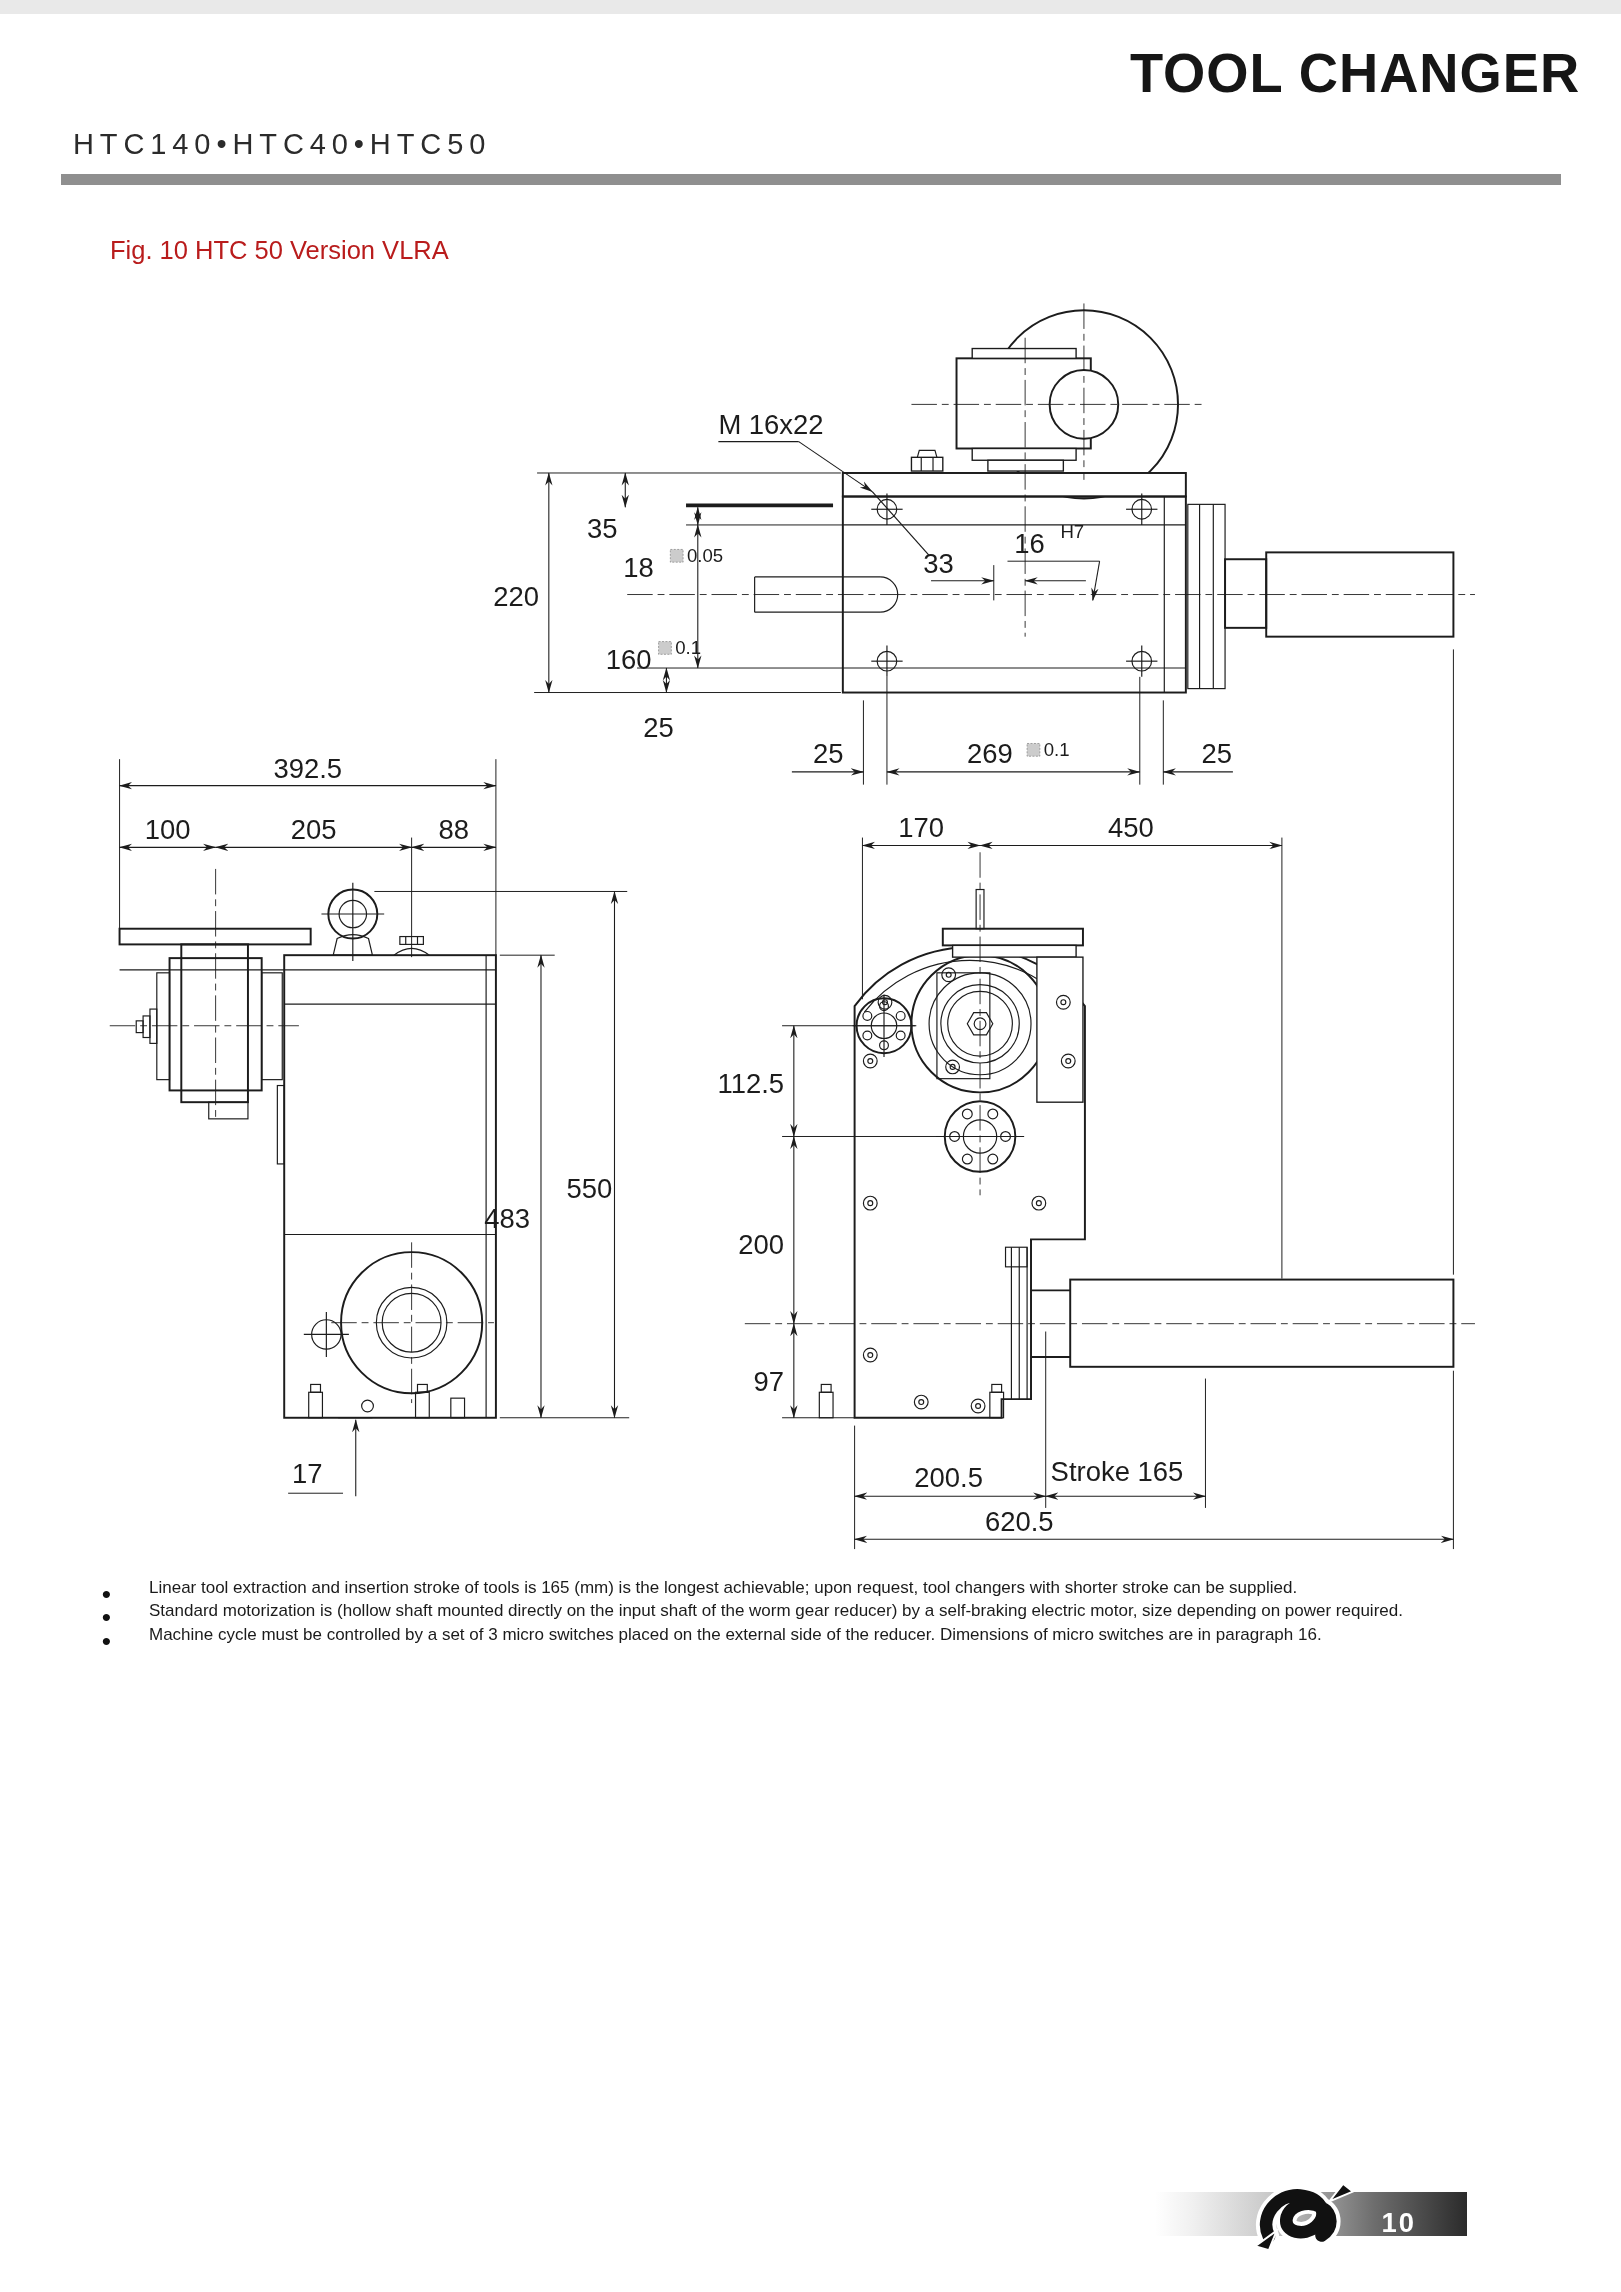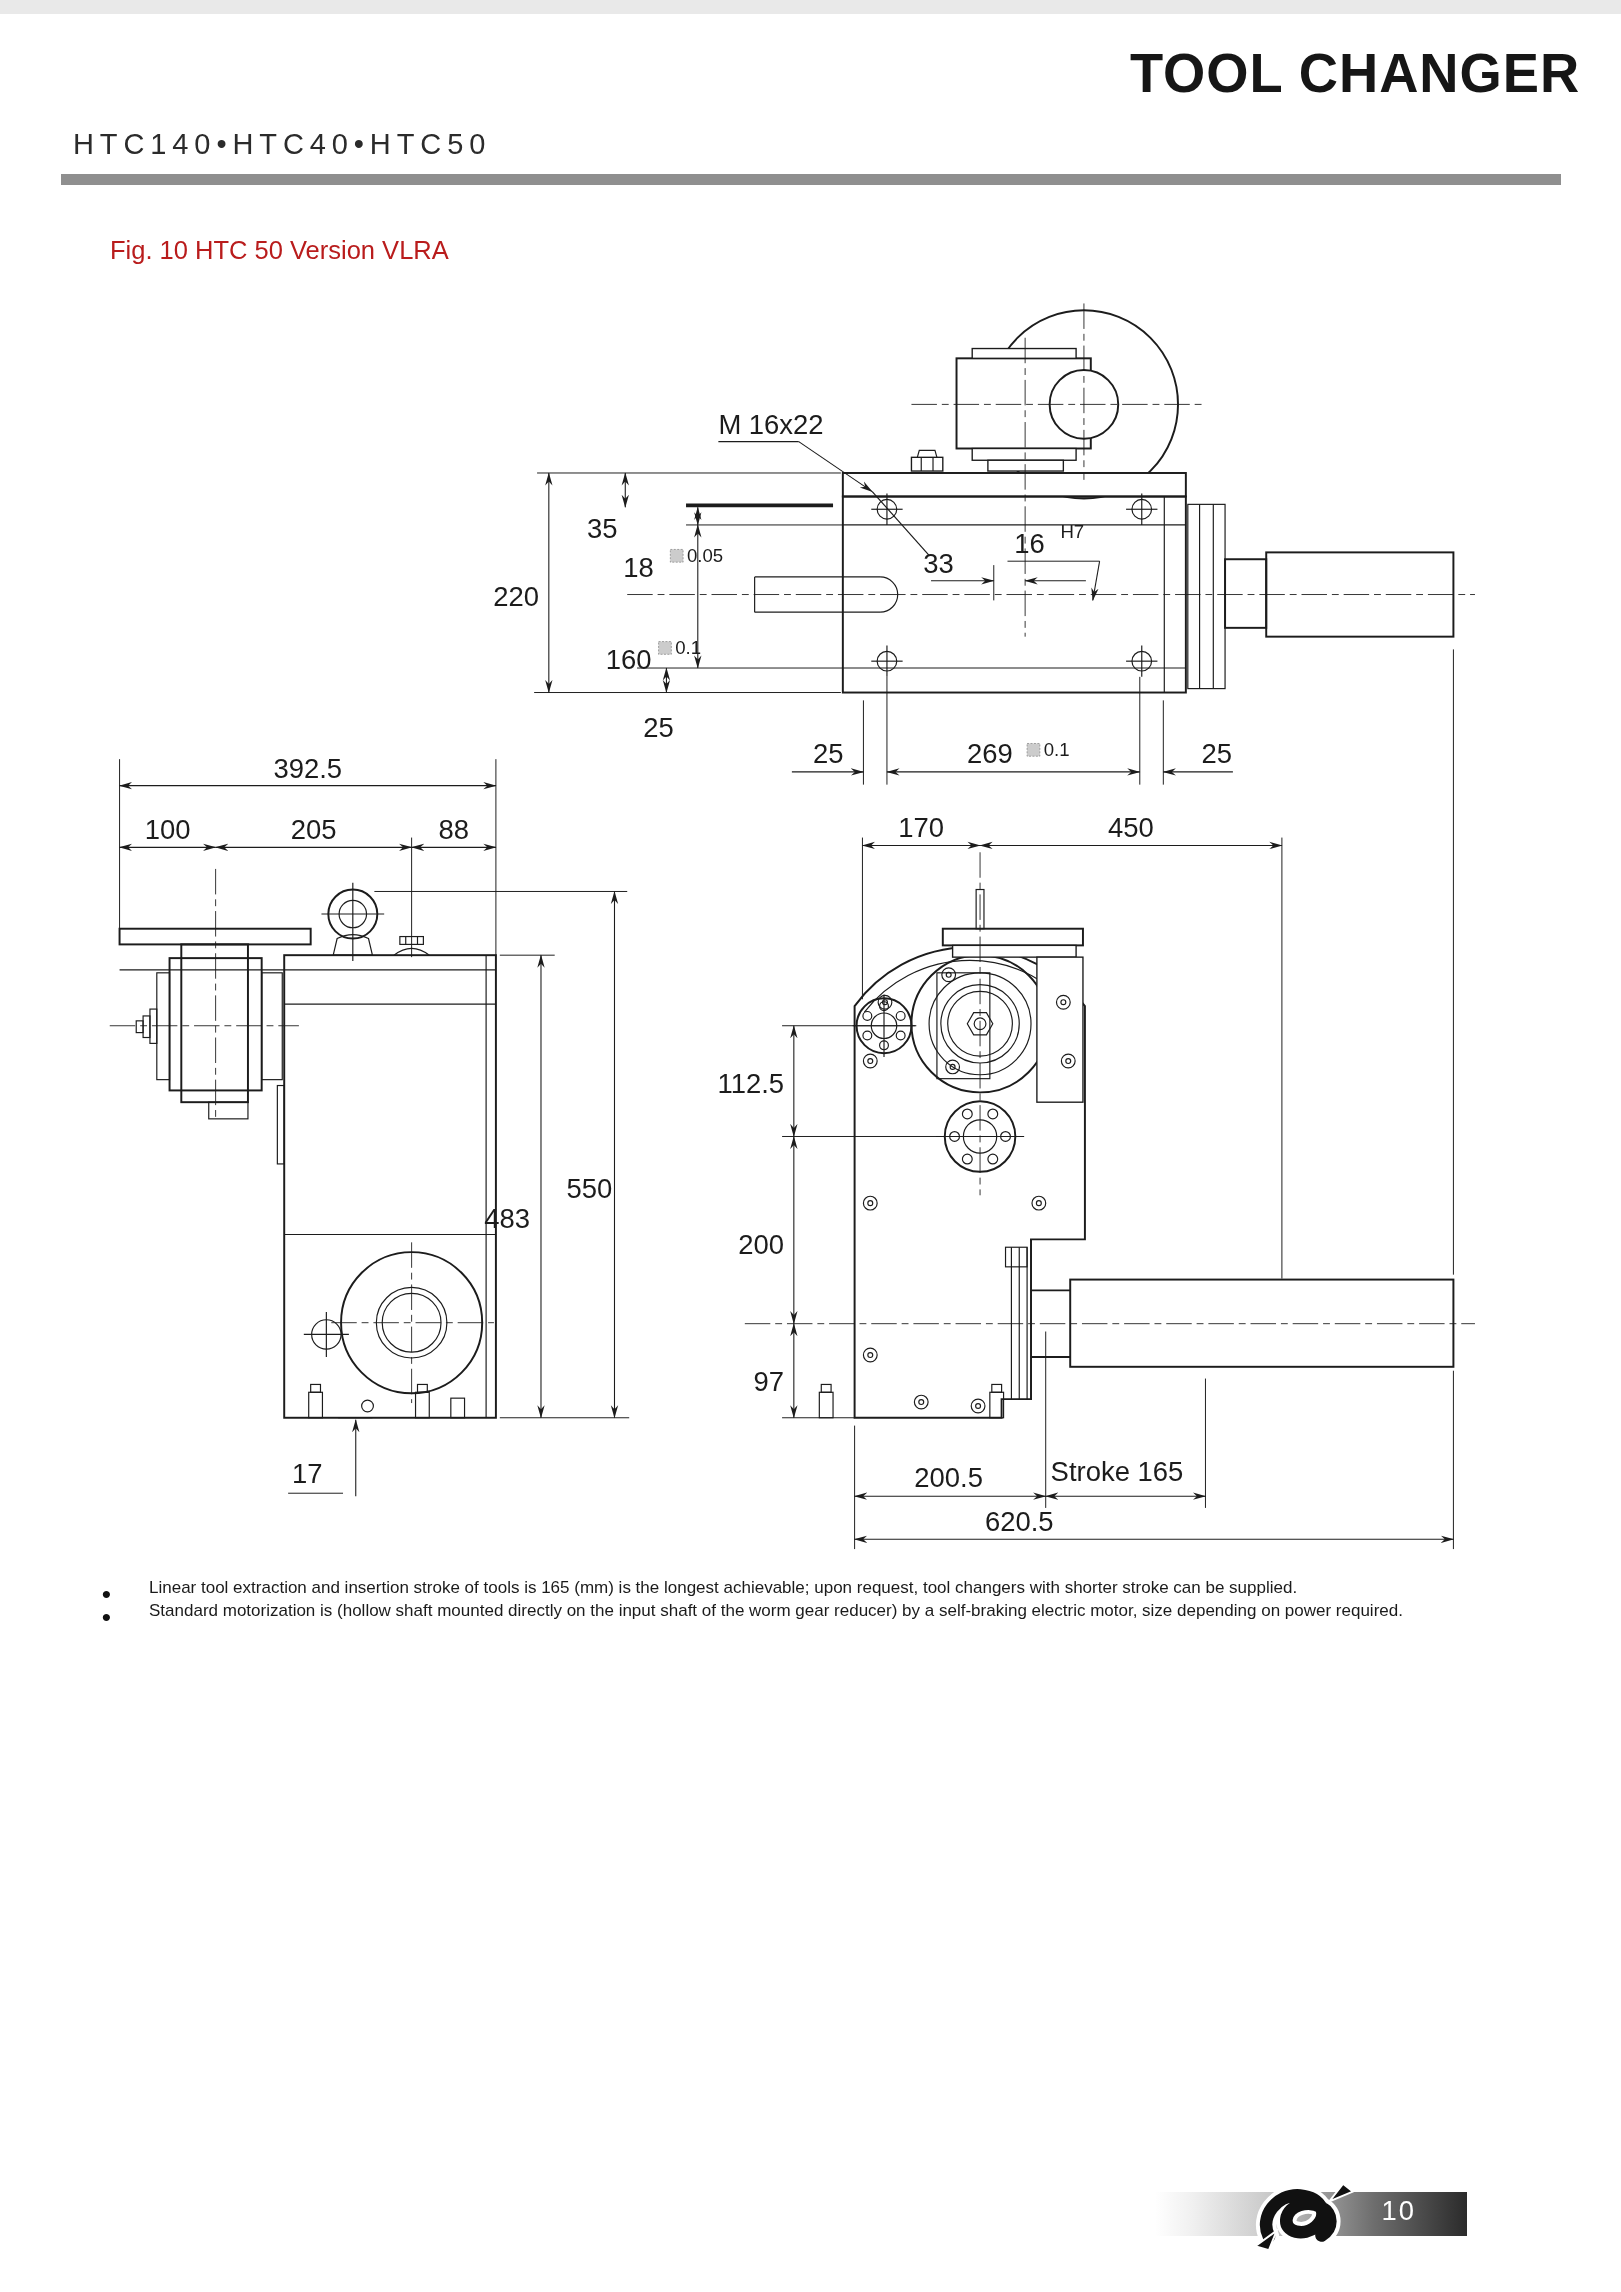--- a/index.html
+++ b/index.html
@@ -50,21 +50,21 @@
   .notes li::before{
     content:"\2022";position:absolute;left:7.8px;top:0;
     font-size:26.5px;color:#111;
   }
   .footer-bar{
     position:absolute;left:1155px;top:2178px;width:312px;height:44px;
     background:linear-gradient(90deg,#ffffff 0%,#f0f0f0 12%,#c7c7c7 38%,#6e6e6e 70%,#2b2b2b 100%);
   }
   .footer-logo{position:absolute;left:98px;top:-15.7px;}
   .page-num{
-    position:absolute;right:51px;top:3px;font-size:27.4px;font-weight:400;
+    position:absolute;right:51px;top:15px;font-size:27.4px;font-weight:700;
     color:#ffffff;letter-spacing:2px;
   }
 </style>
 </head>
 <body>
 
 <div class="page">
 
   <div class="page-title">TOOL CHANGER</div>
   <div class="models-line">HTC140•HTC40•HTC50</div>
@@ -423,20 +423,21 @@
       <line class="dim" x1="872" y1="1556" x2="1483" y2="1556"></line>
       <text class="dtx" x="968" y="1503" text-anchor="middle">200.5</text>
       <text class="dtx" x="1072" y="1497">Stroke 165</text>
       <text class="dtx" x="1040" y="1548" text-anchor="middle">620.5</text>
     </g>
   </svg>
 
   <ul class="notes">
     <li><span>Linear tool extraction and insertion stroke of tools is 165 (mm) is the longest achievable; upon request, tool changers with shorter stroke can be supplied.</span></li>
     <li><span>Standard motorization is (hollow shaft mounted directly on the input shaft of the worm gear reducer) by a self-braking electric motor, size depending on power required.</span></li>
+    <li><span>Machine cycle must be controlled by a set of 3 micro switches placed on the external side of the reducer. Dimensions of micro switches are in paragraph 16.</span></li>
   </ul>
 
   <div class="footer-bar">
     <svg class="footer-logo" width="102" height="78" viewBox="0 0 104 80">
       <g>
         <path d="M16,62 C6,42 24,18 48,20 C70,22 78,40 64,52 C52,62 32,58 34,44 C36,30 56,24 70,32 C82,39 82,54 70,61" fill="none" stroke="#ffffff" stroke-width="21" stroke-linecap="round"></path>
         <path d="M16,62 C6,42 24,18 48,20 C70,22 78,40 64,52 C52,62 32,58 34,44 C36,30 56,24 70,32 C82,39 82,54 70,61" fill="none" stroke="#111111" stroke-width="13" stroke-linecap="round"></path>
         <polygon points="2,72 24,56 16,76" fill="#111111" stroke="#ffffff" stroke-width="2"></polygon>
         <polygon points="102,16 78,26 92,8" fill="#111111" stroke="#ffffff" stroke-width="2"></polygon>
       </g>

